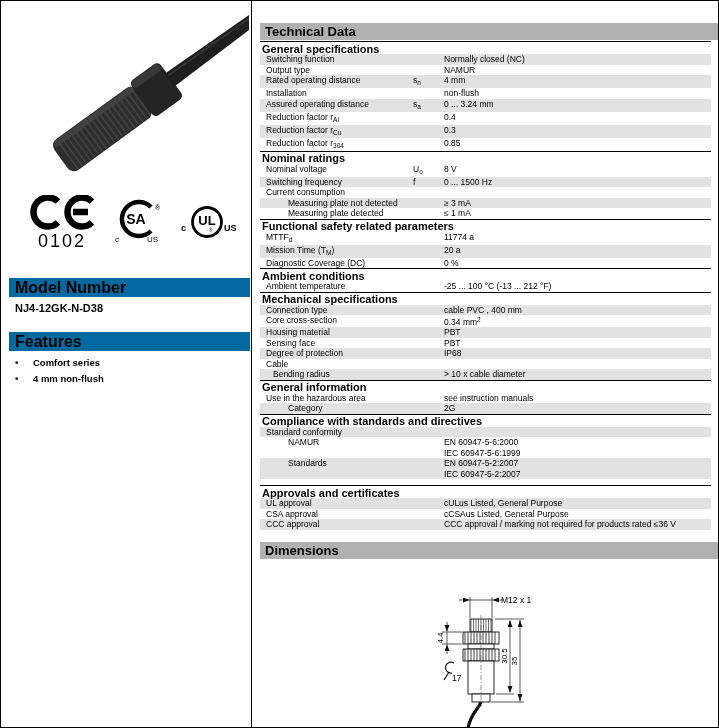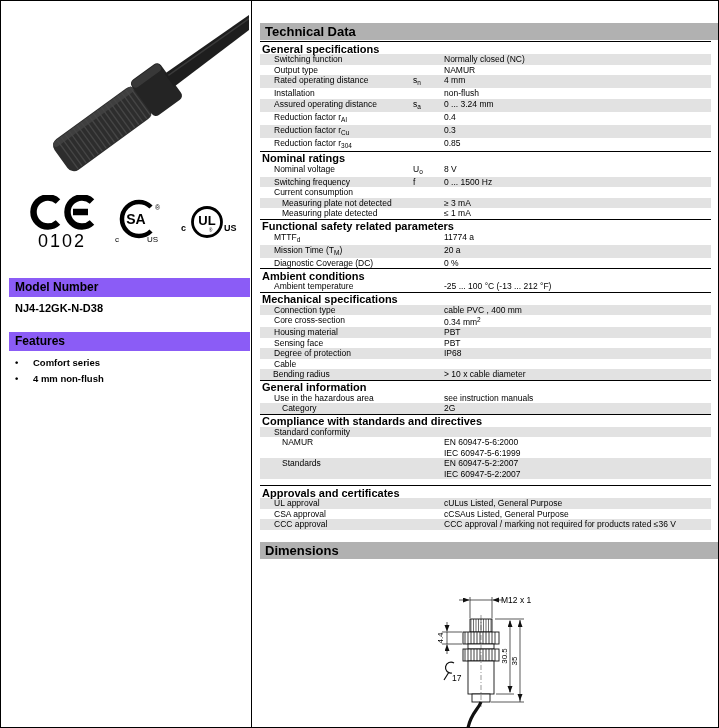--- a/index.html
+++ b/index.html
@@ -3,38 +3,38 @@
 <meta charset="utf-8">
 <style>
   html,body{margin:0;padding:0;background:#fff;}
   body{width:719px;height:728px;font-family:"Liberation Sans",sans-serif;color:#000;position:relative;}
   .page{position:absolute;left:0;top:0;width:717px;height:726px;border:1px solid #000;background:#fff;overflow:hidden;}
   .col-divider{position:absolute;left:250px;top:0;width:1px;height:726px;background:#000;}
 
   
   .photo-svg{position:absolute;left:8px;top:2px;}
   .cert{position:absolute;}
-  .side-bar{position:absolute;left:8px;width:241px;height:19px;background:#8b5cf6;
-    font-weight:bold;font-size:12px;line-height:19px;padding-left:6px;box-sizing:border-box;}
+  .side-bar{position:absolute;left:8px;width:241px;height:19px;background:#0369a1;
+    font-weight:bold;font-size:16px;line-height:19px;padding-left:6px;box-sizing:border-box;}
   .model-value{position:absolute;left:14px;top:301px;font-weight:bold;font-size:11px;}
   .features-list{position:absolute;left:14px;top:354px;width:230px;}
   .feat-row{display:flex;font-weight:bold;font-size:9.5px;line-height:16px;}
   .feat-row .bullet{width:18px;}
 
   
   .tech-wrap{position:absolute;left:259px;top:22px;width:458px;}
   .hbar{height:17px;background:#b1b1b1;font-weight:bold;font-size:13px;line-height:17px;
     padding-left:5px;box-sizing:border-box;}
   .sections{margin-top:1px;}
   .sec-header{border-top:1px solid #000;font-weight:bold;font-size:11px;line-height:10px;
     padding:1.5px 0 .5px 2px;margin-right:7px;}
   .spec-row{display:flex;font-size:8.5px;line-height:10.5px;margin-right:7px;}
   .spec-row.shaded{background:#e2e2e2;}
-  .spec-row .lbl{flex:0 0 153px;box-sizing:border-box;padding-left:14px;}
-  .spec-row.ind2 .lbl{padding-left:22px;}
+  .spec-row .lbl{flex:0 0 153px;box-sizing:border-box;padding-left:6px;}
+  .spec-row.ind2 .lbl{padding-left:28px;}
   .spec-row.ind3 .lbl{padding-left:13px;}
   .spec-row .sym{flex:0 0 31px;}
   .spec-row .val{flex:1;}
   sub{font-size:6.5px;vertical-align:-1.5px;}
   sup{font-size:6.5px;vertical-align:2.5px;}
   .dims-bar{margin-top:12px;}
   .dims-svg{position:absolute;left:420px;top:575px;}
   text{font-family:"Liberation Sans",sans-serif;}
 </style>
 </head>

